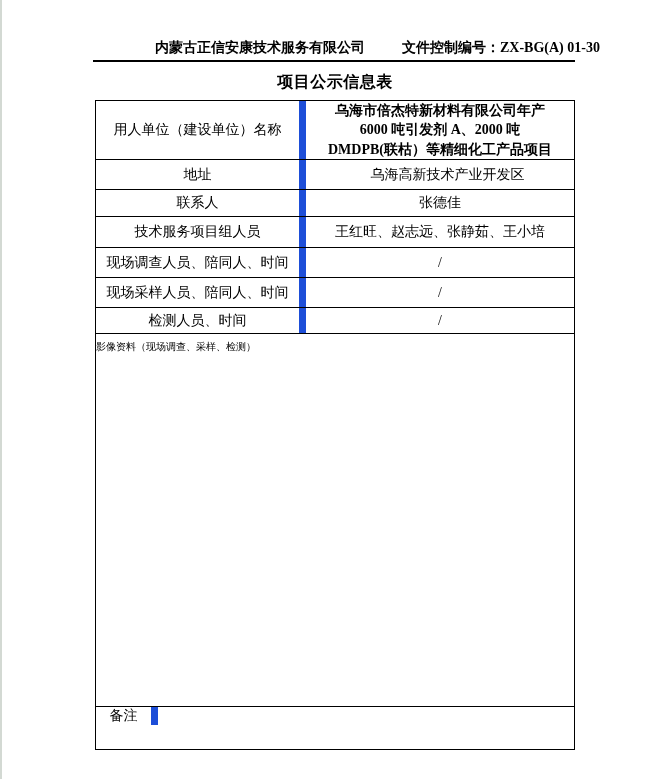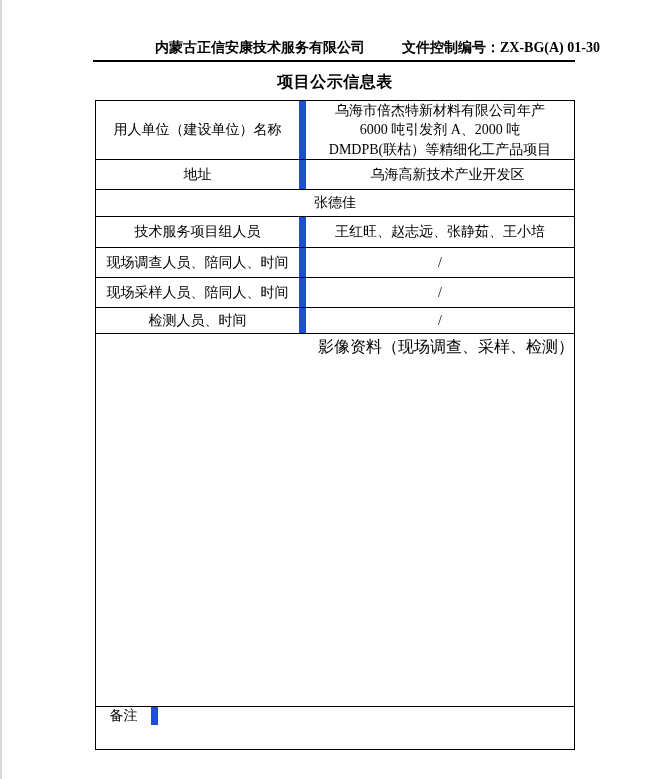--- a/index.html
+++ b/index.html
@@ -72,35 +72,35 @@
     line-height: 18px;
   }
   .label-cell {
     width: 210px;
     flex-shrink: 0;
     border-right: 7px solid #1d4ed8;
     padding: 0 2px;
   }
   .value-cell { flex: 1; padding: 0 4px; }
   .r1 { height: 59px; }
-  .r1 .value-cell { line-height: 19.5px; padding: 0 19px; }
+  .r1 .value-cell { line-height: 19.5px; padding: 0 19px; font-weight: bold; }
   .r2 { height: 30px; gap: 15px; }
   .r3 { height: 27px; }
   .r4 { height: 31px; }
   .r5 { height: 30px; }
   .r6 { height: 30px; }
   .r7 { height: 26px; }
   .media-row {
     height: 373px;
     display: block;
   }
   .media-caption {
-    text-align: right;
+    text-align: left;
     padding-top: 4px;
-    font-size: 16px;
+    font-size: 10px;
     line-height: 18px;
     font-family: Liberation Serif, serif;
   }
   .remark-row { height: 42px; flex-direction: column; }
   .remark-row .label-cell { width: 62px; }
 </style>
 </head>
 <body>
 
 <div class="page">
@@ -116,20 +116,21 @@
   <div class="info-table">
     <div class="row r1">
       <div class="cell label-cell">用人单位（建设单位）名称</div>
       <div class="cell value-cell">乌海市倍杰特新材料有限公司年产 6000 吨引发剂 A、2000 吨 DMDPB(联枯）等精细化工产品项目</div>
     </div>
     <div class="row r2">
       <div class="cell label-cell">地址</div>
       <div class="cell value-cell">乌海高新技术产业开发区</div>
     </div>
     <div class="row r3">
+      <div class="cell label-cell">联系人</div>
       <div class="cell value-cell">张德佳</div>
     </div>
     <div class="row r4">
       <div class="cell label-cell">技术服务项目组人员</div>
       <div class="cell value-cell">王红旺、赵志远、张静茹、王小培</div>
     </div>
     <div class="row r5">
       <div class="cell label-cell">现场调查人员、陪同人、时间</div>
       <div class="cell value-cell">/</div>
     </div>

